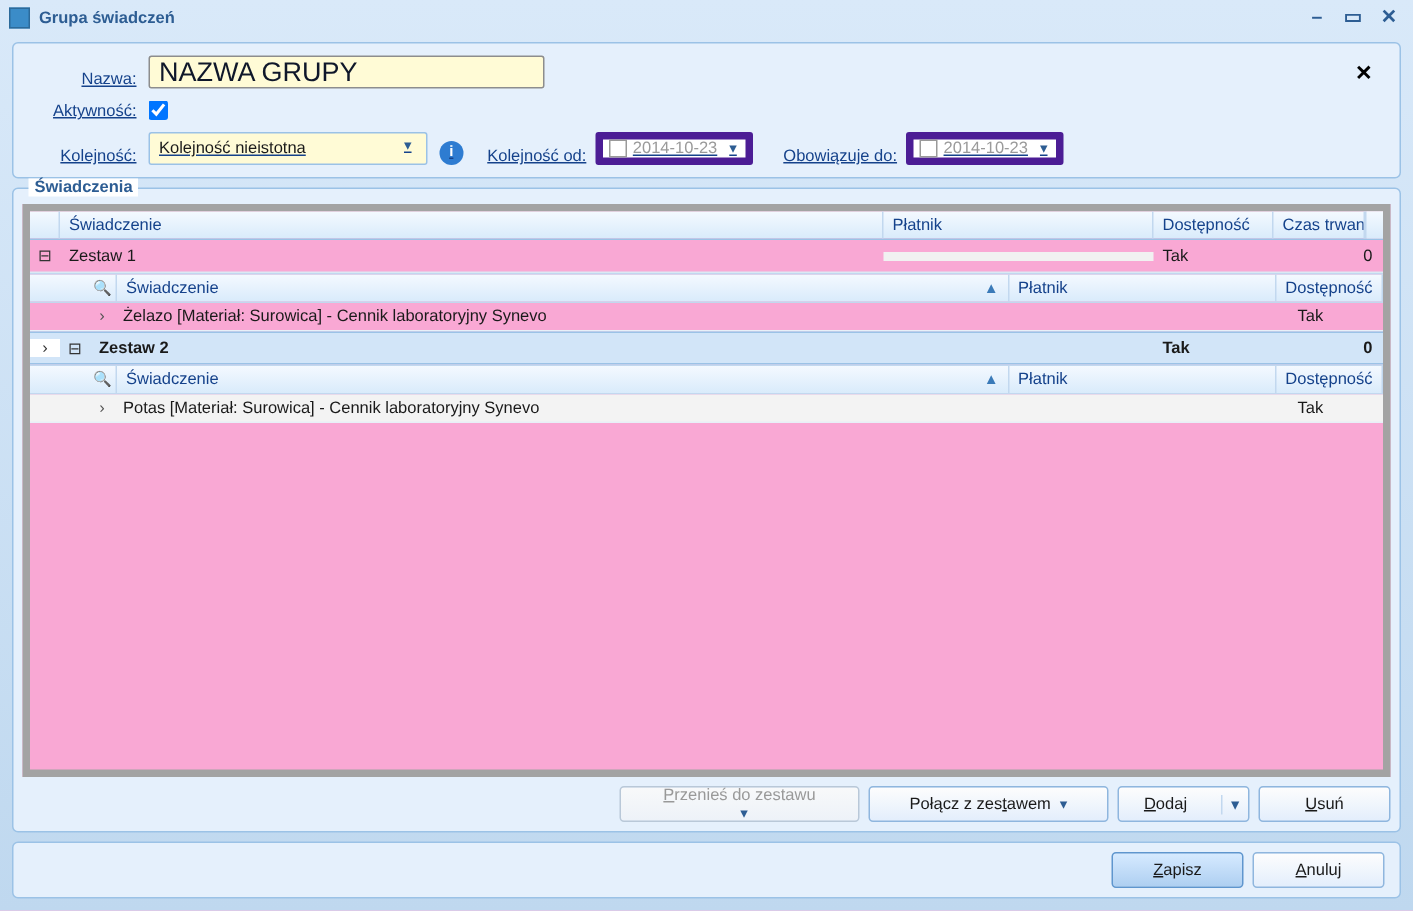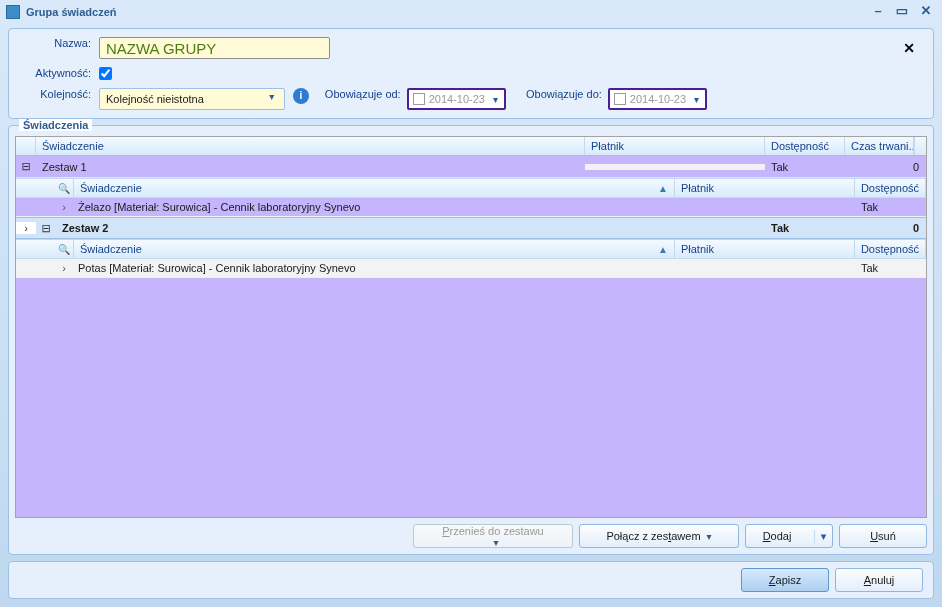--- a/index.html
+++ b/index.html
@@ -51,39 +51,40 @@
   gap: 6px;
 }
 .panel {
   background: #e5f0fc;
   border: 1px solid #9bc2e6;
   border-radius: 4px;
   padding: 8px 12px;
 }
 .form-row {
   display: flex;
-  align-items: flex-start;
+  align-items: flex-end;
   margin-bottom: 8px;
+  text-decoration: underline;
 }
 .form-row:last-child { margin-bottom: 0; }
 .form-label {
   width: 70px;
   text-align: right;
   margin-right: 8px;
   color: #15428b;
 }
 .nazwa-input {
   flex: 1;
   background: #fffbd6;
   border: 1px solid #8d8d8d;
   border-radius: 2px;
   height: 22px;
   padding: 0 24px 0 6px;
-  font-size: 15px;
-  color: #4d7c0f;
+  font-size: 18px;
+  color: #0f172a;
   position: relative;
 }
 .nazwa-wrapper {
   flex: 1;
   position: relative;
 }
 .nazwa-clear {
   position: absolute;
   right: 6px;
   top: 50%;
@@ -123,21 +124,21 @@
   text-align: center;
   line-height: 16px;
   margin: 0 16px 0 8px;
 }
 .date-label {
   color: #15428b;
   margin-right: 6px;
 }
 .datebox {
   background: #fff;
-  border: 2px solid #4c1d95;
+  border: 5px solid #4c1d95;
   border-radius: 2px;
   height: 22px;
   display: inline-flex;
   align-items: center;
   padding: 0 4px 0 4px;
   color: #9a9a9a;
   margin-right: 20px;
 }
 .datebox .date-check {
   width: 12px; height: 12px;
@@ -165,22 +166,22 @@
   top: -7px;
   left: 10px;
   background: #ffffff;
   padding: 0 4px;
   color: #2d5d93;
   font-weight: bold;
   font-size: 11px;
 }
 .grid {
   flex: 1;
-  background: #c4b5fd;
-  border: 1px solid #a3a3a3;
+  background: #f9a8d4;
+  border: 5px solid #a3a3a3;
   display: flex;
   flex-direction: column;
   justify-content: flex-end;
 }
 .grid-header {
   display: flex;
   background: linear-gradient(#f4f9ff, #d9ebfb);
   border-bottom: 1px solid #9bc2e6;
 }
 .gh-cell {
@@ -327,21 +328,21 @@
         <div class="form-label">Aktywność:</div>
         <input class="checkbox" type="checkbox" checked="" style="">
       </div>
       <div class="form-row">
         <div class="form-label">Kolejność:</div>
         <div class="combo">
           <span class="combo-text">Kolejność nieistotna</span>
           <span class="combo-arrow">▾</span>
         </div>
         <div class="info-icon">i</div>
-        <span class="date-label">Obowiązuje od:</span>
+        <span class="date-label">Kolejność od:</span>
         <div class="datebox">
           <span class="date-check"></span>
           <span class="date-text">2014-10-23</span>
           <span class="date-arrow">▾</span>
         </div>
         <span class="date-label">Obowiązuje do:</span>
         <div class="datebox" style="margin-right:0">
           <span class="date-check"></span>
           <span class="date-text">2014-10-23</span>
           <span class="date-arrow">▾</span>

